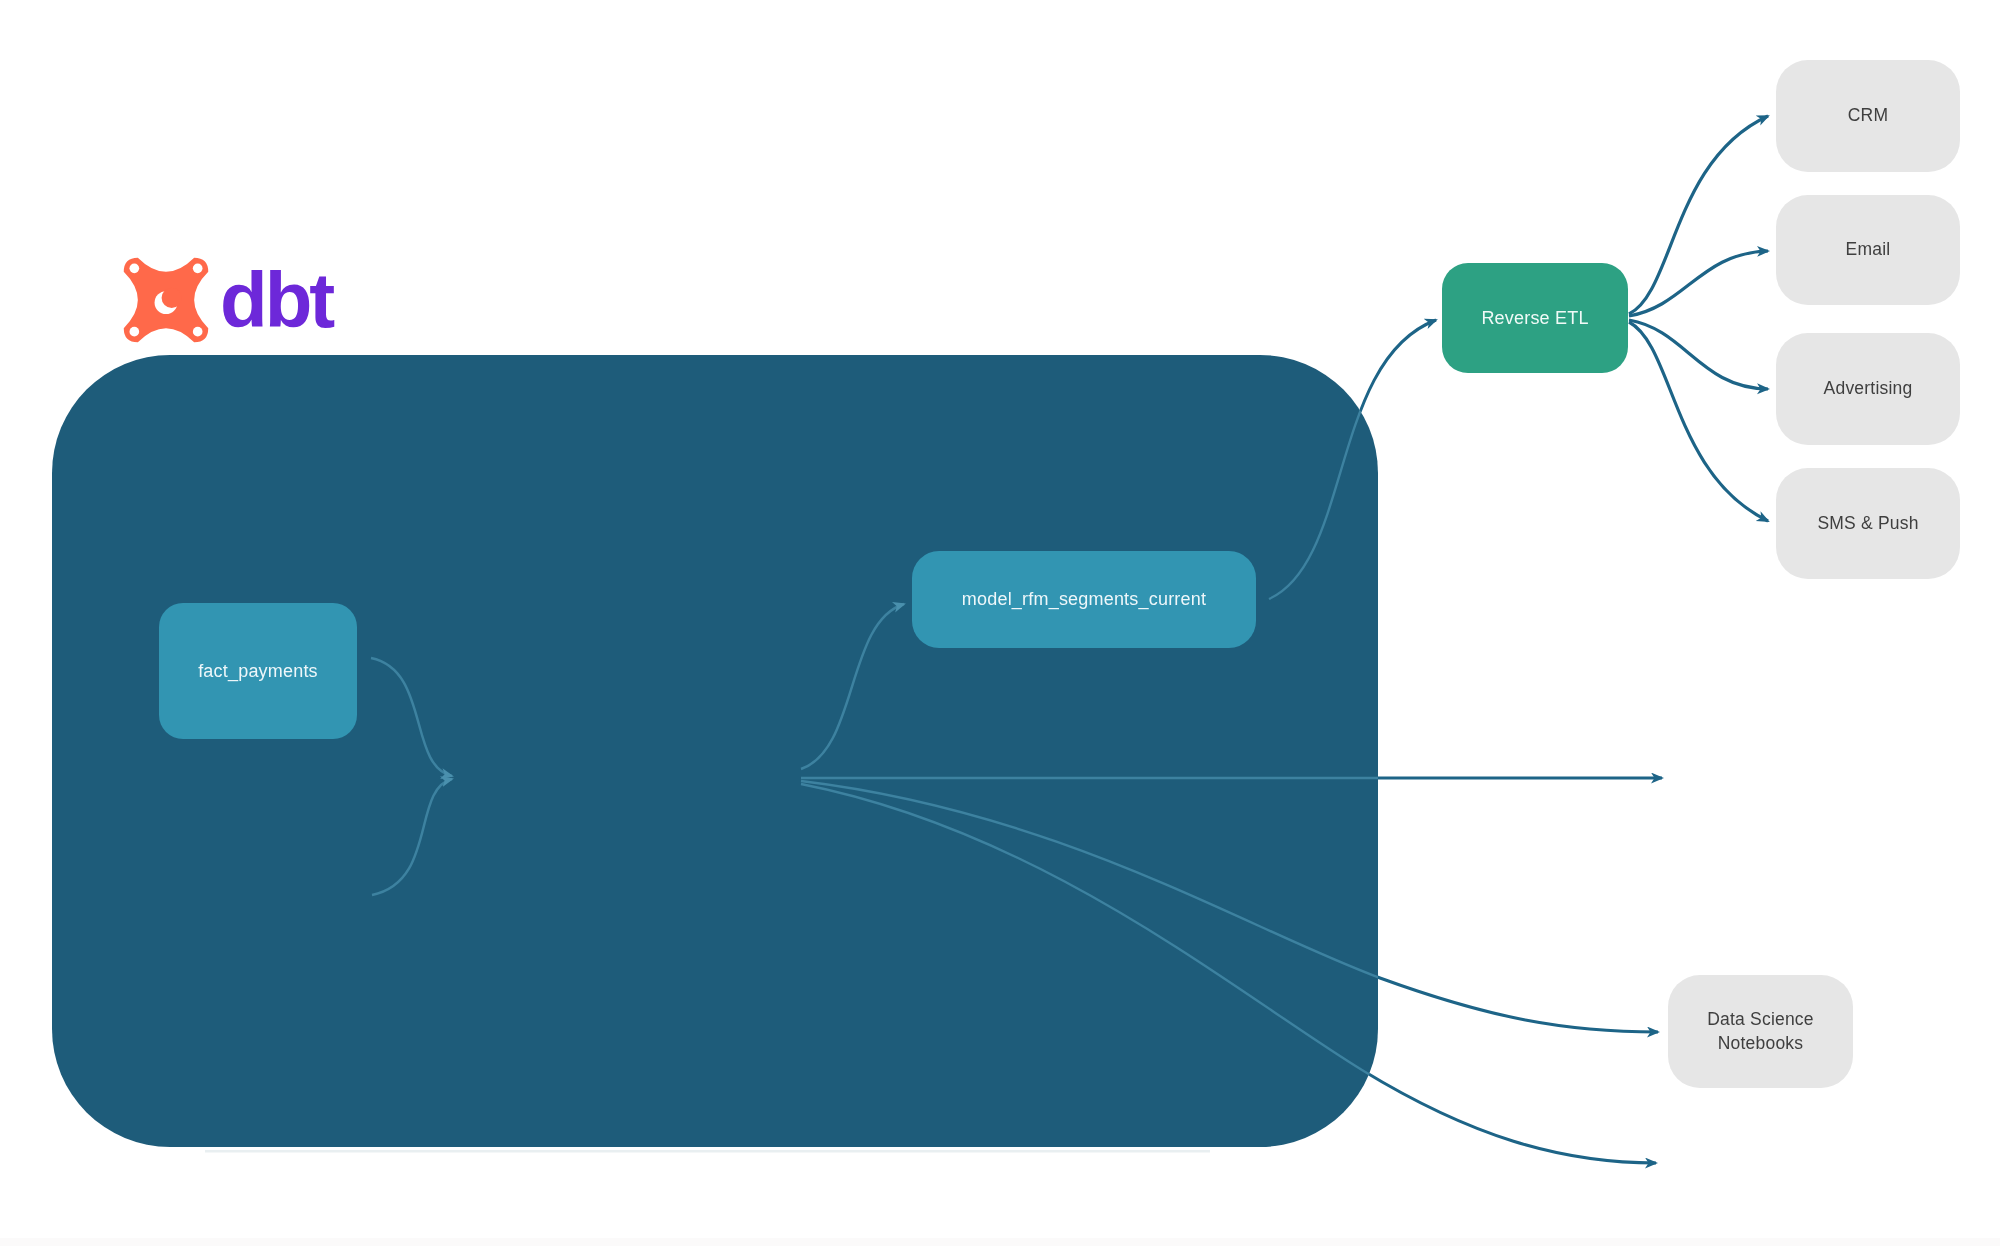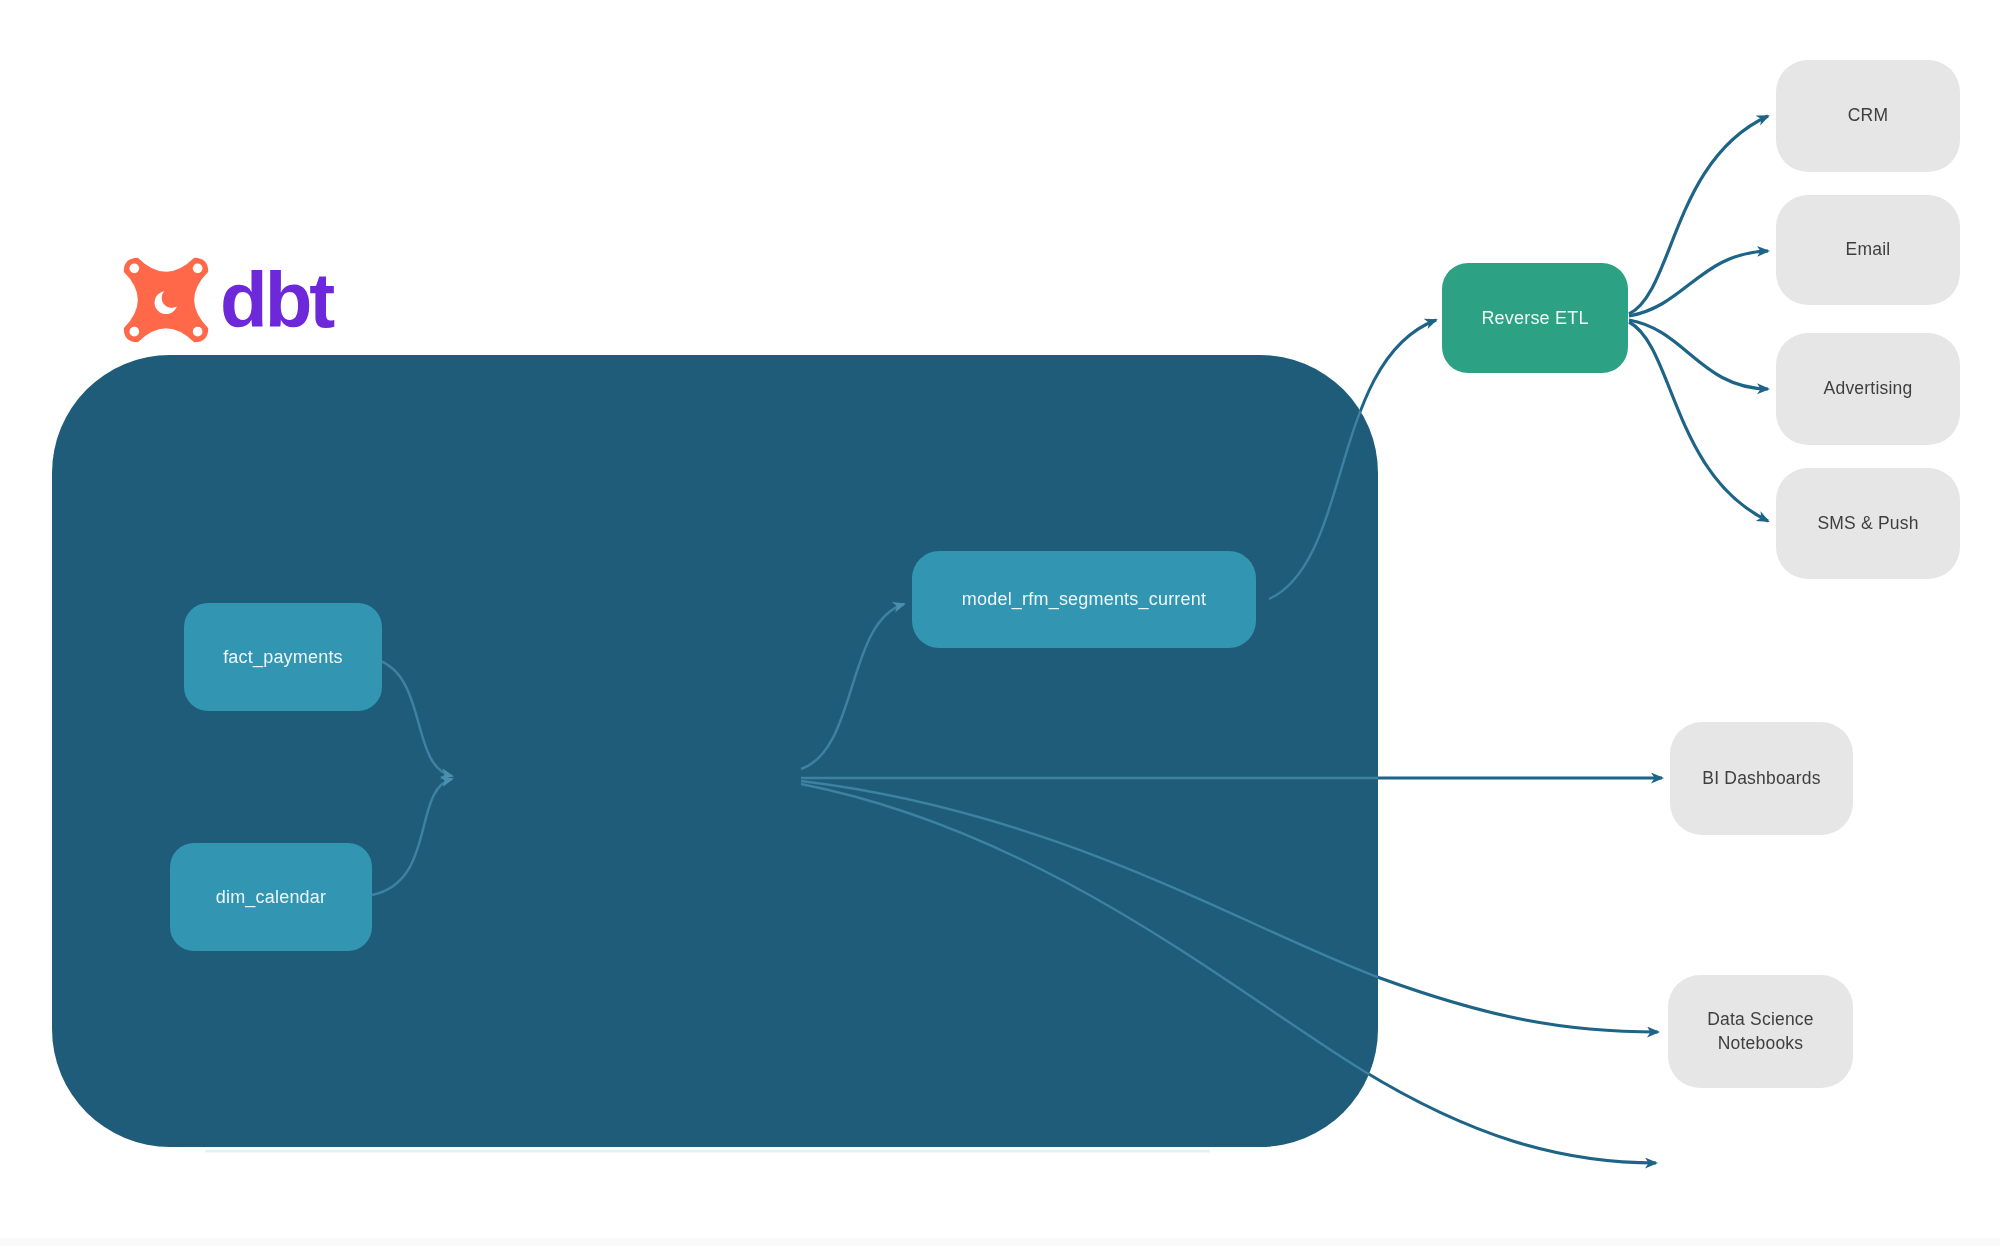--- a/index.html
+++ b/index.html
@@ -84,27 +84,24 @@
       <circle cx="14" cy="14" r="5.5" fill="#ffffff"></circle>
       <circle cx="86" cy="14" r="5.5" fill="#ffffff"></circle>
       <circle cx="14" cy="86" r="5.5" fill="#ffffff"></circle>
       <circle cx="86" cy="86" r="5.5" fill="#ffffff"></circle>
       <circle cx="50" cy="53" r="13" fill="#ffffff"></circle>
       <circle cx="56.5" cy="47.5" r="11.5" fill="#ff694a"></circle>
     </svg>
     <div class="logo-text">dbt</div>
   </div>
 
-  <div class="node node--model" style="left:184px;top:603px;width:198px;height:108px;">
+  <div class="node node--model" style="left:159px;top:603px;width:198px;height:136px;">
     <span>fact_payments</span>
   </div>
 
-  <div class="node node--model" style="left:170px;top:843px;width:202px;height:108px;">
-    <span>dim_calendar</span>
-  </div>
 
 
   <div class="node node--model" style="left:912px;top:551px;width:344px;height:97px;border-radius:27px;">
     <span>model_rfm_segments_current</span>
   </div>
 
   <div class="node node--etl" style="left:1442px;top:263px;width:186px;height:110px;">
     <span>Reverse ETL</span>
   </div>
 
@@ -117,22 +114,19 @@
   </div>
 
   <div class="node node--dest" style="left:1776px;top:333px;width:184px;height:112px;">
     <span>Advertising</span>
   </div>
 
   <div class="node node--dest" style="left:1776px;top:468px;width:184px;height:111px;">
     <span>SMS &amp; Push</span>
   </div>
 
-  <div class="node node--dest" style="left:1670px;top:722px;width:183px;height:113px;">
-    <span>BI Dashboards</span>
-  </div>
 
   <div class="node node--dest" style="left:1668px;top:975px;width:185px;height:113px;">
     <span>Data Science Notebooks</span>
   </div>
 
 
 </div>
 
 </body></html>

